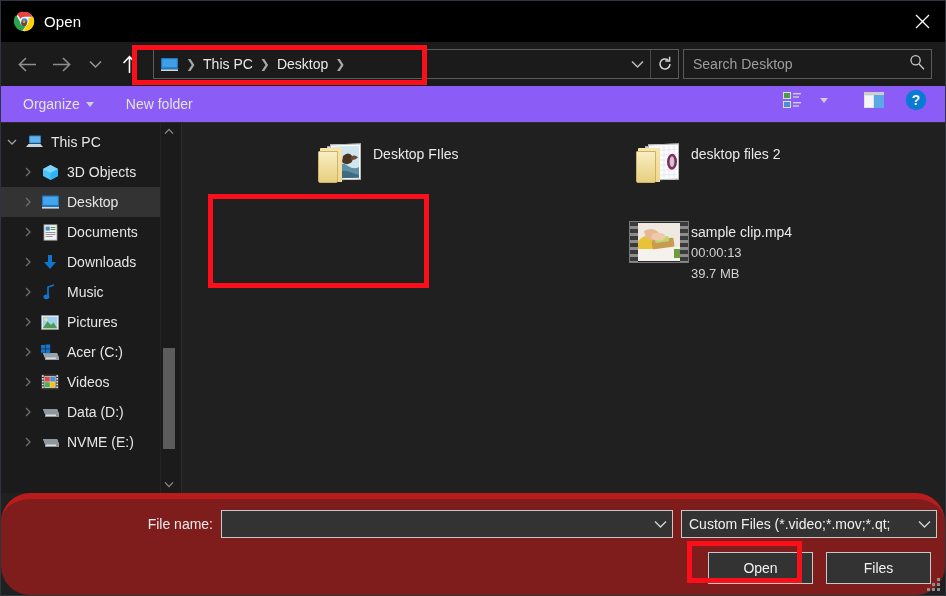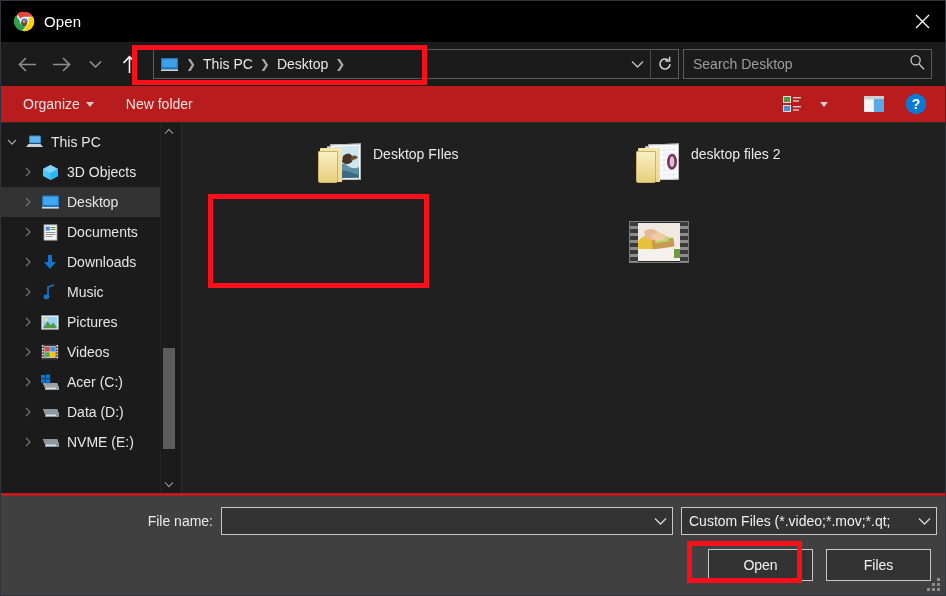--- a/index.html
+++ b/index.html
@@ -81,22 +81,22 @@
   }
   .searchbox input {
     flex: 1 1 auto; background: transparent; border: none; outline: none;
     color: #fef9c3; font-size: 14px; font-family: inherit;
   }
   .searchbox input::placeholder { color: #9d9d9d; }
 
   
   .toolbar {
     height: 37px; flex: 0 0 37px;
-    background: #b91c1c;
-    display: flex; align-items: center;
+    background: #8b5cf6;
+    display: flex; align-items: flex-start;
     border-bottom: 1px solid #2c2c2c;
   }
   .tb-item {
     color: #e4e4e4; font-size: 14px;
     display: flex; align-items: center; gap: 6px;
     padding: 0 10px; height: 100%; cursor: default;
   }
   .tb-organize { margin-left: 12px; }
   .tb-newfolder { margin-left: 12px; }
   .tb-right { margin-left: auto; display: flex; align-items: center; gap: 2px; padding-right: 14px; }
@@ -231,23 +231,24 @@
     position: absolute; border: 5px solid #fa0f1b;
     pointer-events: none; z-index: 30;
   }
   #hl-address { left: 131px; top: 44px; width: 295px; height: 40px; }
   #hl-file    { left: 207px; top: 193px; width: 221px; height: 94px; }
   #hl-open    { left: 686px; top: 540px; width: 115px; height: 42px; }
 
   
   .footer {
     flex: 0 0 102px; height: 102px;
-    background: #404040;
+    background: #7f1d1d;
     position: relative;
-    border-top: 3px solid #b91c1c;
+    border-top: 6px solid #b91c1c;
+    border-radius: 29px;
   }
   .fn-row {
     position: absolute; left: 0; right: 0; top: 11px;
     display: flex; align-items: center;
   }
   .fn-label {
     color: #e9e9e9; font-size: 14px;
     width: 220px; text-align: right; padding-right: 8px;
   }
   .fn-input-wrap {
@@ -529,20 +530,42 @@
           </span>
           <span class="nav-icon">
             <svg width="18" height="15" viewBox="0 0 18 15">
               <rect x="0.6" y="0.6" width="16.8" height="13.8" fill="#efefef" stroke="#9b9b9b" stroke-width="0.8"></rect>
               <rect x="1.8" y="1.8" width="14.4" height="11.4" fill="#9fd2f0"></rect>
               <path d="M1.8 13.2 L6.5 6.5 L10 10 L12.5 7.5 L16.2 13.2 Z" fill="#4e9a4e"></path>
               <circle cx="5" cy="4.4" r="1.5" fill="#ffe680"></circle>
             </svg>
           </span>
           <span class="nav-label">Pictures</span>
+        </div>
+
+        <div class="nav-item lvl1">
+          <span class="nav-expander">
+            <svg width="8" height="10" viewBox="0 0 8 10">
+                <path d="M2 1 L6 5 L2 9" stroke="#6e6e6e" stroke-width="1.3" fill="none"></path>
+              </svg>
+          </span>
+          <span class="nav-icon">
+            <svg width="20" height="17" viewBox="0 0 20 17">
+              <path d="M3 9 L17 9 L19 14 H5 Z" fill="#b9c0c6"></path>
+              <path d="M3 9 L5 14 V16 H19 V14 L17 9 Z" fill="#9aa3aa"></path>
+              <rect x="6" y="13.6" width="10" height="1.2" fill="#e7eaec"></rect>
+              <g fill="#1275cc">
+                <rect x="1" y="1" width="4" height="3.6"></rect>
+                  <rect x="5.6" y="0.5" width="4.6" height="4.1"></rect>
+                <rect x="1" y="5.2" width="4" height="3.6"></rect>
+                  <rect x="5.6" y="5.2" width="4.6" height="4.1"></rect>
+              </g>
+            </svg>
+          </span>
+          <span class="nav-label">Acer (C:)</span>
         </div>
 
         <div class="nav-item lvl1">
           <span class="nav-expander">
             <svg width="8" height="10" viewBox="0 0 8 10">
                 <path d="M2 1 L6 5 L2 9" stroke="#6e6e6e" stroke-width="1.3" fill="none"></path>
               </svg>
           </span>
           <span class="nav-icon">
             <svg width="18" height="16" viewBox="0 0 18 16">
@@ -560,42 +583,20 @@
                 <rect x="0.9" y="12.4" width="1.8" height="1.7"></rect>
                 <rect x="15.3" y="1.2" width="1.8" height="1.7"></rect>
                   <rect x="15.3" y="4" width="1.8" height="1.7"></rect>
                 <rect x="15.3" y="6.8" width="1.8" height="1.7"></rect>
                   <rect x="15.3" y="9.6" width="1.8" height="1.7"></rect>
                 <rect x="15.3" y="12.4" width="1.8" height="1.7"></rect>
               </g>
             </svg>
           </span>
           <span class="nav-label">Videos</span>
-        </div>
-
-        <div class="nav-item lvl1">
-          <span class="nav-expander">
-            <svg width="8" height="10" viewBox="0 0 8 10">
-                <path d="M2 1 L6 5 L2 9" stroke="#6e6e6e" stroke-width="1.3" fill="none"></path>
-              </svg>
-          </span>
-          <span class="nav-icon">
-            <svg width="20" height="17" viewBox="0 0 20 17">
-              <path d="M3 9 L17 9 L19 14 H5 Z" fill="#b9c0c6"></path>
-              <path d="M3 9 L5 14 V16 H19 V14 L17 9 Z" fill="#9aa3aa"></path>
-              <rect x="6" y="13.6" width="10" height="1.2" fill="#e7eaec"></rect>
-              <g fill="#1275cc">
-                <rect x="1" y="1" width="4" height="3.6"></rect>
-                  <rect x="5.6" y="0.5" width="4.6" height="4.1"></rect>
-                <rect x="1" y="5.2" width="4" height="3.6"></rect>
-                  <rect x="5.6" y="5.2" width="4.6" height="4.1"></rect>
-              </g>
-            </svg>
-          </span>
-          <span class="nav-label">Acer (C:)</span>
         </div>
 
         <div class="nav-item lvl1">
           <span class="nav-expander">
             <svg width="8" height="10" viewBox="0 0 8 10">
                 <path d="M2 1 L6 5 L2 9" stroke="#6e6e6e" stroke-width="1.3" fill="none"></path>
               </svg>
           </span>
           <span class="nav-icon">
             <svg width="20" height="13" viewBox="0 0 20 13">
@@ -710,20 +711,25 @@
                   <rect x="17" y="14" width="14" height="5" rx="1" fill="#b7d96a" transform="rotate(-8 25 17)"></rect>
                   <path d="M6 8 q7 -4 13 0 q4 3 2 7 q-6 4 -13 0 z" fill="#e6b894"></path>
                   <path d="M14 11 q8 -3 13 1 q1 3 -2 5 q-7 2 -12 -2 z" fill="#f0c9a6"></path>
                   <rect x="36" y="26" width="10" height="9" fill="#6f9b3f"></rect>
                 </svg>
               </div>
               <div class="strip l"></div>
               <div class="strip r"></div>
             </div>
           </div>
+          <div class="file-meta">
+            <div class="file-name">sample clip.mp4</div>
+            <div class="file-sub">00:00:13</div>
+            <div class="file-sub">39.7 MB</div>
+          </div>
         </div>
 
       </div>
     </div>
   </div>
 
   <div class="footer">
     <div class="fn-row">
       <div class="fn-label">File name:</div>
       <div class="fn-input-wrap">

